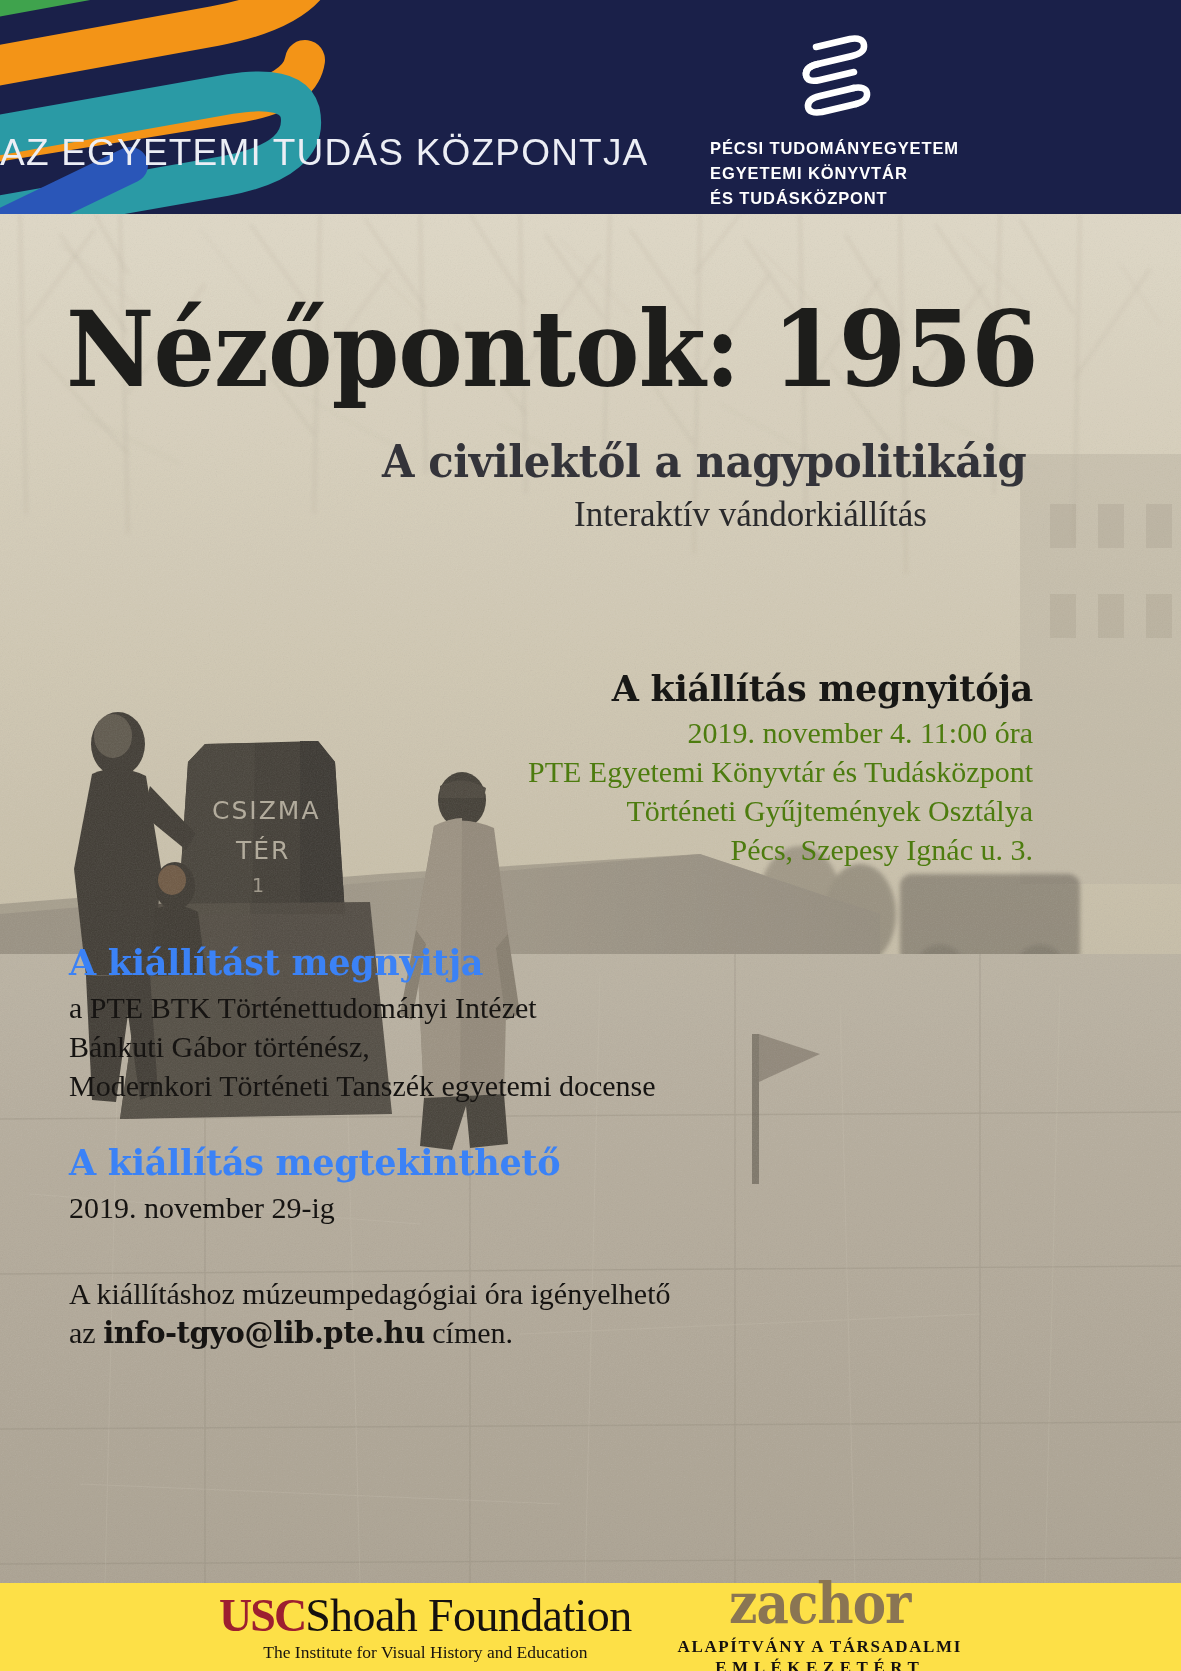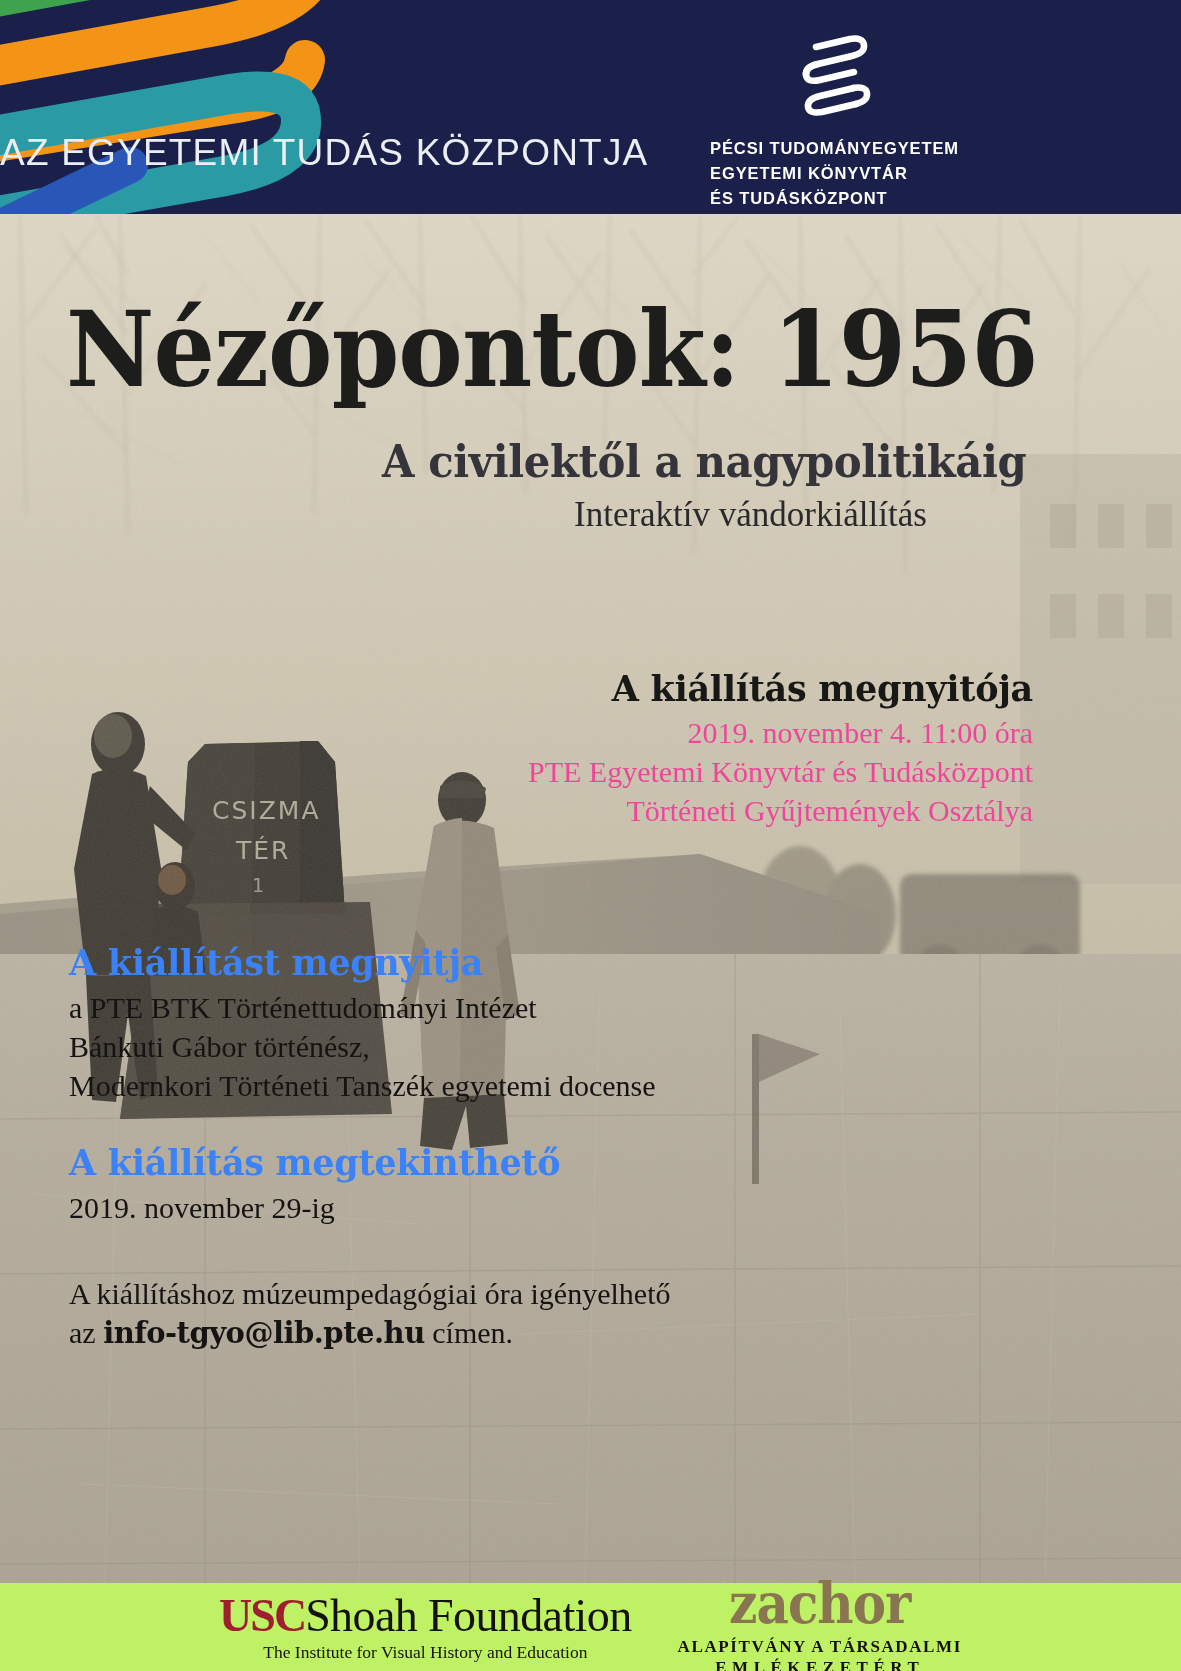--- a/index.html
+++ b/index.html
@@ -99,21 +99,21 @@
     font-family:"DejaVu Serif", serif;
     font-weight:bold;
     font-size:35px;
     color:#181816;
     letter-spacing:-0.3px;
     margin-bottom:4px;
   }
   .block-right .bline {
     font-family:"Liberation Serif", serif;
     font-size:30px;
-    color:#ec4899;
+    color:#4d7c0f;
     line-height:1.30;
     white-space:nowrap;
   }
 
   
   .block-left {
     position:absolute; left:69px;
     width:700px;
     text-align:left;
   }
@@ -140,21 +140,21 @@
     font-family:"DejaVu Serif", serif;
     font-weight:bold;
     font-size:29px;
     letter-spacing:-0.5px;
     text-align:right;
   }
 
   
   .footer {
     position:absolute; left:0; top:1583px; width:1181px; height:88px;
-    background:#bef264;
+    background:#fde047;
     display:flex; align-items:center; justify-content:center;
     gap:46px;
   }
   .usc { text-align:center; line-height:1; }
   .usc-top { font-family:"Liberation Serif", serif; font-size:46px; white-space:nowrap; }
   .usc-top .usc-red { color:#9d1f30; font-weight:bold; letter-spacing:-2px; }
   .usc-top .usc-blk { color:#15110f; letter-spacing:-0.6px; }
   .usc-sub {
     font-family:"Liberation Serif", serif;
     font-size:17.5px; color:#171310;
@@ -361,20 +361,21 @@
 
     <div class="title-main">Nézőpontok: 1956</div>
     <div class="title-sub1">A civilektől a nagypolitikáig</div>
     <div class="title-sub2">Interaktív vándorkiállítás</div>
 
     <div class="block-right">
       <div class="bhead">A kiállítás megnyitója</div>
       <div class="bline">2019. november 4. 11:00 óra</div>
       <div class="bline">PTE Egyetemi Könyvtár és Tudásközpont</div>
       <div class="bline">Történeti Gyűjtemények Osztálya</div>
+      <div class="bline">Pécs, Szepesy Ignác u. 3.</div>
     </div>
 
     <div class="block-left blk-nyitja">
       <div class="bhead">A kiállítást megnyitja</div>
       <div class="bline">a PTE BTK Történettudományi Intézet</div>
       <div class="bline">Bánkuti Gábor történész,</div>
       <div class="bline">Modernkori Történeti Tanszék egyetemi docense</div>
     </div>
 
     <div class="block-left blk-megtek">

